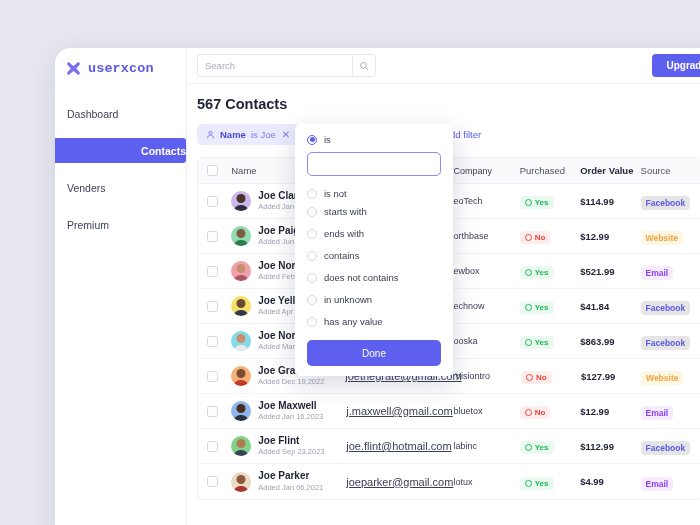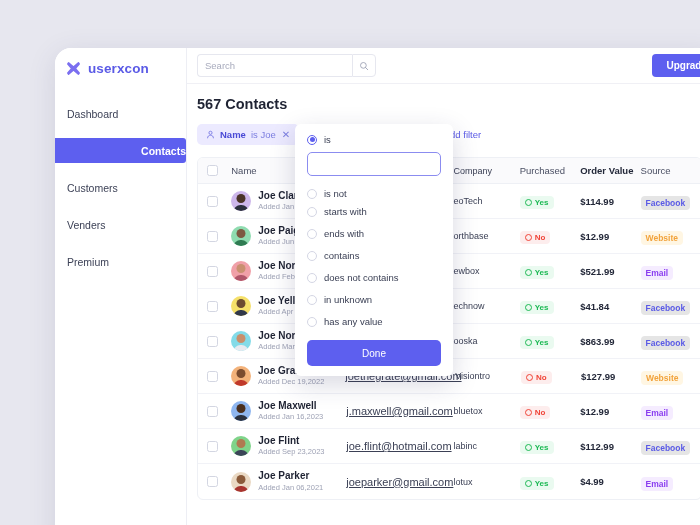--- a/index.html
+++ b/index.html
@@ -22,21 +22,21 @@
     overflow: hidden;
   }
 
   
   .sidebar {
     position: absolute; left: 0; top: 0;
     width: 132px; height: 100%;
     background: #fff;
     border-right: 1px solid #edeef4;
   }
-  .brand { display: flex; align-items: center; gap: 6px; padding: 12px 0 0 10px; }
+  .brand { display: flex; align-items: center; gap: 6px; padding: 12px 0 0 10px; font-family: Liberation Mono, monospace; }
   .brand-logo { width: 17px; height: 17px; flex: 0 0 auto; }
   .brand-name { font-size: 13.5px; font-weight: 700; color: #5a5ae6; letter-spacing: .1px; }
 
   .nav { margin-top: 24px; }
   .nav-item {
     height: 25px; display: flex; align-items: center;
     padding-left: 12px;
     font-size: 10.5px; color: #3d4257;
     margin-bottom: 12px; cursor: pointer;
   }
@@ -218,23 +218,20 @@
           <path d="M5 4 L12 10 L19 4 L20 5.5 L14.5 12 L20 18.5 L19 20 L12 14 L5 20 L4 18.5 L9.5 12 L4 5.5 Z" fill="#7b6ff0" stroke="#7b6ff0" stroke-width="2.2" stroke-linejoin="round"></path>
         </svg>
         <span class="brand-name">userxcon</span>
       </div>
       <div class="nav">
         <div class="nav-item">
           <span>Dashboard</span>
         </div>
         <div class="nav-item active">
           <span>Contacts</span>
-        </div>
-        <div class="nav-item">
-          <span>Customers</span>
         </div>
         <div class="nav-item">
           <span>Venders</span>
         </div>
         <div class="nav-item">
           <span>Premium</span>
         </div>
       </div>
     </div>
 

